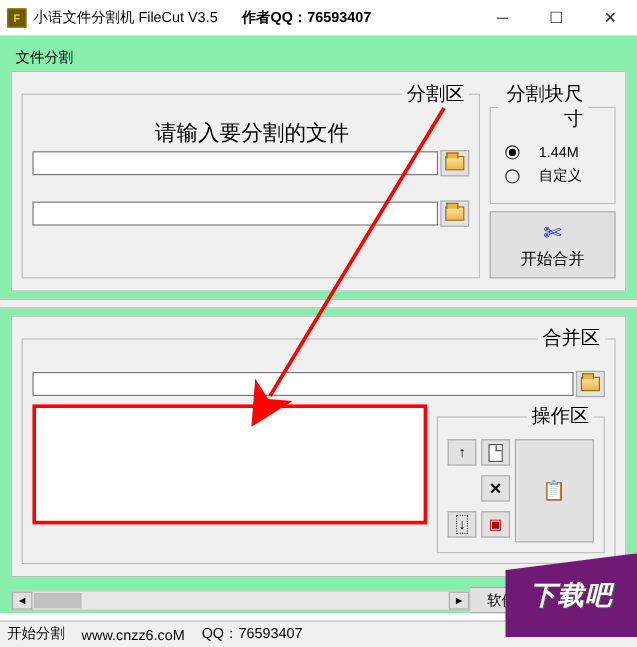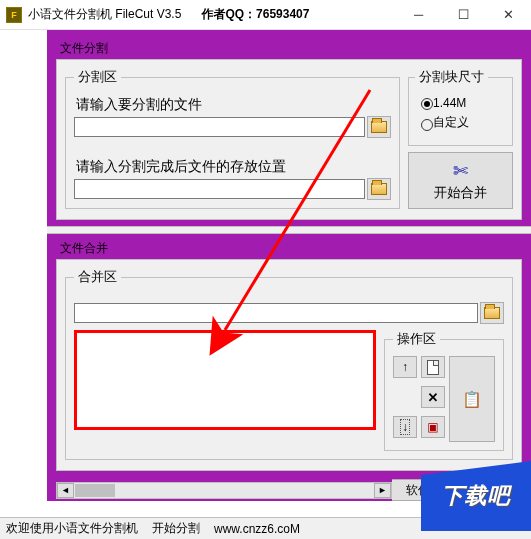--- a/index.html
+++ b/index.html
@@ -32,40 +32,40 @@
   .title-text { flex: 0 0 auto; margin-right: 20px; text-align: center; }
   .author-text { flex: 1; font-weight: bold; }
   .win-controls { display: flex; height: 100%; }
   .win-btn {
     width: 45px; height: 100%;
     display: flex; align-items: center; justify-content: center;
     font-size: 13px; color: #333;
   }
   .client {
     padding: 6px 9px 0 9px;
-    background: #a21caf;
-    margin-left: 47px;
+    background: #86efac;
   }
   .section-label {
     font-size: 12px;
     margin: 4px 0 2px 4px;
   }
   .panel {
     border: 1px solid #c0c0c0;
     background: #f0f0f0;
     padding: 8px 8px 10px 8px;
   }
   fieldset {
     border: 1px solid #c0c0c0;
     margin: 0;
     padding: 8px;
   }
   fieldset > legend {
     padding: 0 4px;
-    font-size: 13px;
+    font-size: 16px;
+    text-align: right;
   }
   .split-row {
     display: flex;
     gap: 8px;
   }
   .split-left { flex: 1; }
   .split-right { width: 105px; display: flex; flex-direction: column; gap: 6px; }
   .input-row {
     display: flex;
     align-items: center;
@@ -96,39 +96,39 @@
   .folder-icon {
     width: 16px; height: 12px;
     border: 1px solid #a07000;
     background: linear-gradient(#ffe39a,#e9b64e);
     position: relative;
   }
   .folder-icon::before{
     content:"";position:absolute;top:-4px;left:0;width:8px;height:4px;
     background:#e9b64e;border:1px solid #a07000;border-bottom:none;
   }
-  .radio-row { display:flex; align-items:flex-end; gap:0; margin:4px 0 4px 6px; }
+  .radio-row { display:flex; align-items:center; gap:16px; margin:4px 0 4px 6px; }
   .radio { width:12px;height:12px;border:1px solid #333;border-radius:50%;display:inline-flex;align-items:center;justify-content:center;}
   .radio.checked::after{content:"";width:6px;height:6px;background:#000;border-radius:50%;}
   .big-btn {
     background:#e1e1e1;border:1px solid #adadad;
     flex:1; display:flex;flex-direction:column;align-items:center;justify-content:center;gap:2px;
     min-height:56px;
   }
   .scissors-icon{ font-size:18px; color:#0a0aa5;}
   .clipboard-icon{ font-size:16px; color:#2b4a90;}
   .gap { height: 8px; border-top:1px solid #c0c0c0; border-bottom:1px solid #c0c0c0; margin: 6px -9px; background:#f0f0f0;}
   .merge-input-row { display:flex; gap:2px; align-items:center; margin: 8px 0 6px 0;}
   .merge-body { display:flex; gap:8px; }
   .listbox {
     flex:1; height:100px;
     border:3px solid #ff0000;
     background:#fff;
   }
-  .op-area { width:120px; }
+  .op-area { width:140px; }
   .op-grid {
     display:grid;
     grid-template-columns: 24px 24px 1fr;
     grid-template-rows: 26px 26px 26px;
     gap:4px;
     align-items:stretch;
   }
   .op-grid .big-btn { grid-column:3; grid-row:1 / span 3; min-height:auto;}
   .arrow-overlay {
     position:absolute; pointer-events:none;
@@ -150,27 +150,27 @@
     border-left:none;
   }
   .statusbar {
     height:22px; border-top:1px solid #c0c0c0; background:#f0f0f0;
     display:flex; align-items:center; padding:0 6px; gap:14px;
     position:absolute; bottom:0; left:0; right:0;
   }
   .watermark {
     position:absolute; right:0; bottom:8px; width:110px; height:70px;
     z-index:60; pointer-events:none;
-    background:#1d4ed8; color:#fff; font-weight:bold; font-size:22px;
+    background:#701a75; color:#fff; font-weight:bold; font-size:22px;
     display:flex;align-items:center;justify-content:center;
     clip-path: polygon(0 20%, 100% 0, 100% 100%, 0 100%);
     font-style:italic; letter-spacing:1px;
     text-shadow:1px 1px 0 #555;
   }
-  .label-small { font-size:14px; margin:2px 0 0 2px; display:block;}
+  .label-small { font-size:18px; margin:2px 0 0 2px; display:block;text-align:center;}
   .file-icon{width:12px;height:15px;border:1px solid #555;background:#fff;position:relative;}
   .file-icon::after{content:"";position:absolute;top:0;right:0;width:4px;height:4px;background:#f0f0f0;border-left:1px solid #555;border-bottom:1px solid #555;}
   .x-icon{font-size:13px;font-weight:bold;color:#000;}
   .select-icon{font-size:12px;color:#b00000;}
   .up-arrow,.down-arrow{font-size:12px;}
   .down-box{border:1px dotted #555;padding:0 1px;}
 </style>
 </head>
 <body>
 
@@ -196,21 +196,20 @@
         <span class="label-small">请输入要分割的文件</span>
         <div class="input-row">
           <input class="text-input" style="">
           <button class="btn small">
             <span class="folder-icon"></span>
           </button>
         </div>
 
         <div style="height:18px"></div>
 
-        <span class="label-small">请输入分割完成后文件的存放位置</span>
         <div class="input-row">
           <input class="text-input" style="">
           <button class="btn small">
             <span class="folder-icon"></span>
           </button>
         </div>
       </fieldset>
 
       <div class="split-right">
         <fieldset style="padding:6px 22px 10px 6px;">
@@ -227,21 +226,20 @@
         <button class="big-btn">
           <span class="scissors-icon">✄</span>
           <span>开始合并</span>
         </button>
       </div>
     </div>
   </div>
 
   <div class="gap"></div>
 
-  <div class="section-label">文件合并</div>
   <div class="panel">
     <fieldset>
       <legend>合并区</legend>
 
       <div class="merge-input-row">
         <input class="text-input" style="">
         <button class="btn small">
           <span class="folder-icon"></span>
         </button>
       </div>
@@ -284,23 +282,23 @@
       <div style="flex:1"></div>
       <div class="arrow">►</div>
     </div>
     <div class="bottom-btn">软件注册</div>
     <div class="bottom-btn">关于</div>
   </div>
 
 </div>
 
 <div class="statusbar">
-  <span>欢迎使用小语文件分割机</span>
   <span>开始分割</span>
   <span>www.cnzz6.coM</span>
+  <span>QQ：76593407</span>
 </div>
 
 <svg class="arrow-overlay">
   <defs>
     <marker id="ah" markerWidth="12" markerHeight="12" refX="2" refY="6" orient="auto">
       <path d="M0,0 L12,6 L0,12 L3,6 Z" fill="#ff0000"></path>
     </marker>
   </defs>
   <line x1="370" y1="90" x2="225" y2="330" stroke="#ff0000" stroke-width="3" marker-end="url(#ah)"></line>
 </svg>

